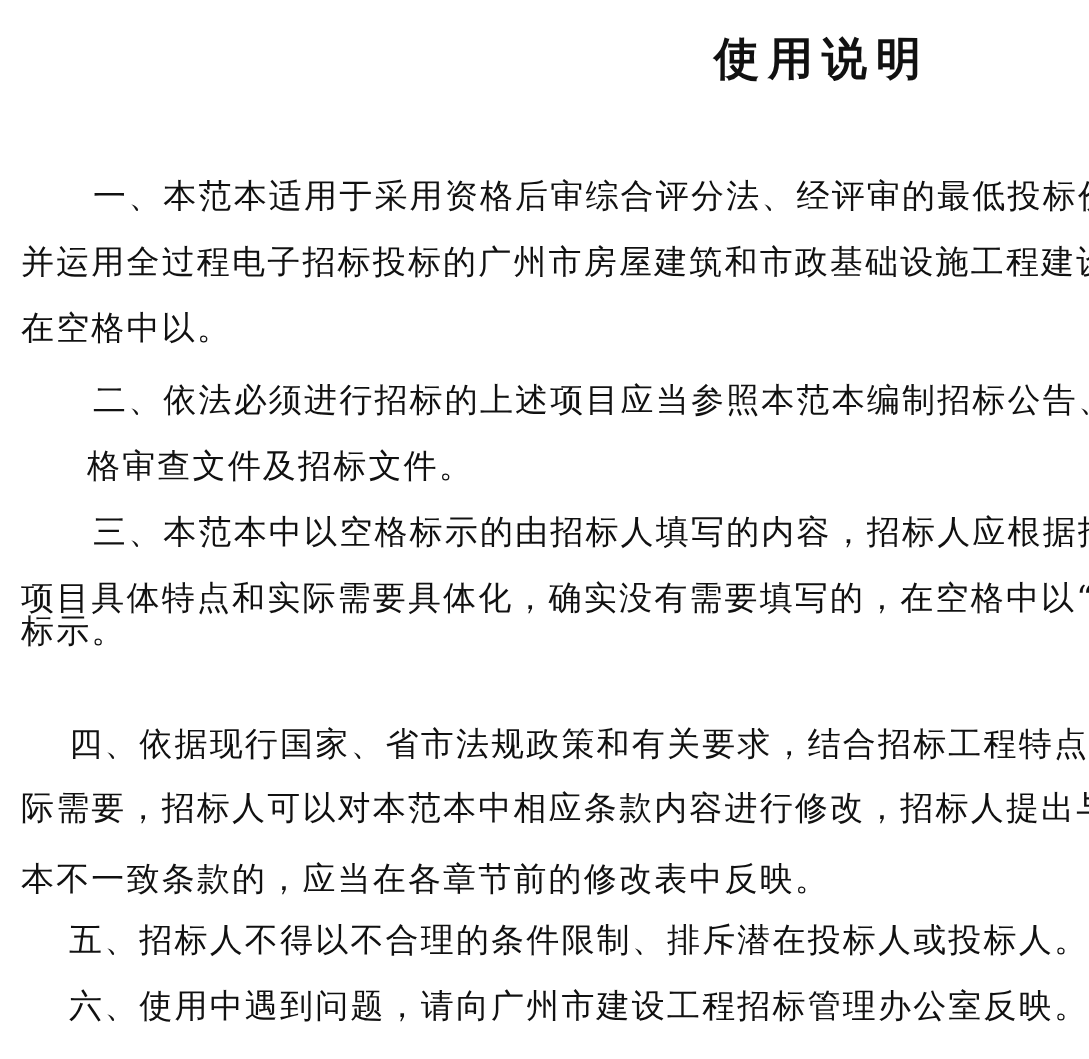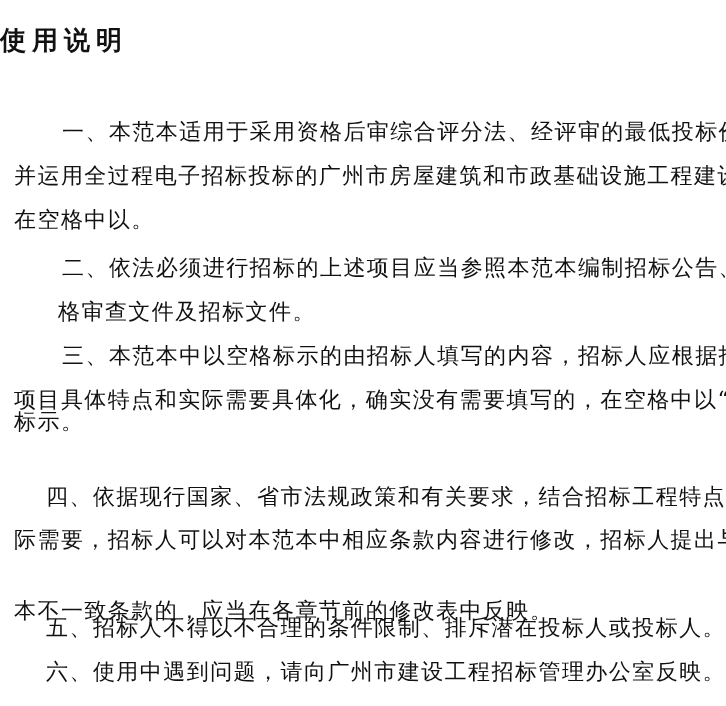--- a/index.html
+++ b/index.html
@@ -13,22 +13,22 @@
       position: relative;
       overflow: hidden;
       color: #111111;
       font-family: "DejaVu Serif", "Liberation Serif", serif;
     }
     .title {
       position: absolute;
       top: 14px;
       left: 0;
       width: 620px;
-      text-align: left;
-      font-size: 26px;
+      text-align: right;
+      font-size: 30px;
       font-weight: bold;
       letter-spacing: 6px;
       line-height: 52px;
       font-family: "DejaVu Sans", "Liberation Sans", sans-serif;
     }
     .line {
       position: absolute;
       left: 14px;
       width: 700px;
       font-size: 22px;
@@ -58,21 +58,21 @@
 
   <div>
     <div class="line indent" style="top:341px;">三、本范本中以空格标示的由招标人填写的内容，招标人应根据招标</div>
     <div class="line" style="top:385px;">项目具体特点和实际需要具体化，确实没有需要填写的，在空格中以“/”</div>
     <div class="line" style="top:407px;">标示。</div>
   </div>
 
   <div>
     <div class="line indent-small" style="top:482px;">四、依据现行国家、省市法规政策和有关要求，结合招标工程特点和实</div>
     <div class="line" style="top:525px;">际需要，招标人可以对本范本中相应条款内容进行修改，招标人提出与范</div>
-    <div class="line" style="top:596px;">本不一致条款的，应当在各章节前的修改表中反映。</div>
+    <div class="line" style="top:572px;">本不一致条款的，应当在各章节前的修改表中反映。</div>
   </div>
 
   <div>
     <div class="line indent-small" style="top:613px;">五、招标人不得以不合理的条件限制、排斥潜在投标人或投标人。</div>
   </div>
 
   <div>
     <div class="line indent-small" style="top:657px;">六、使用中遇到问题，请向广州市建设工程招标管理办公室反映。</div>
   </div>
 </div>

